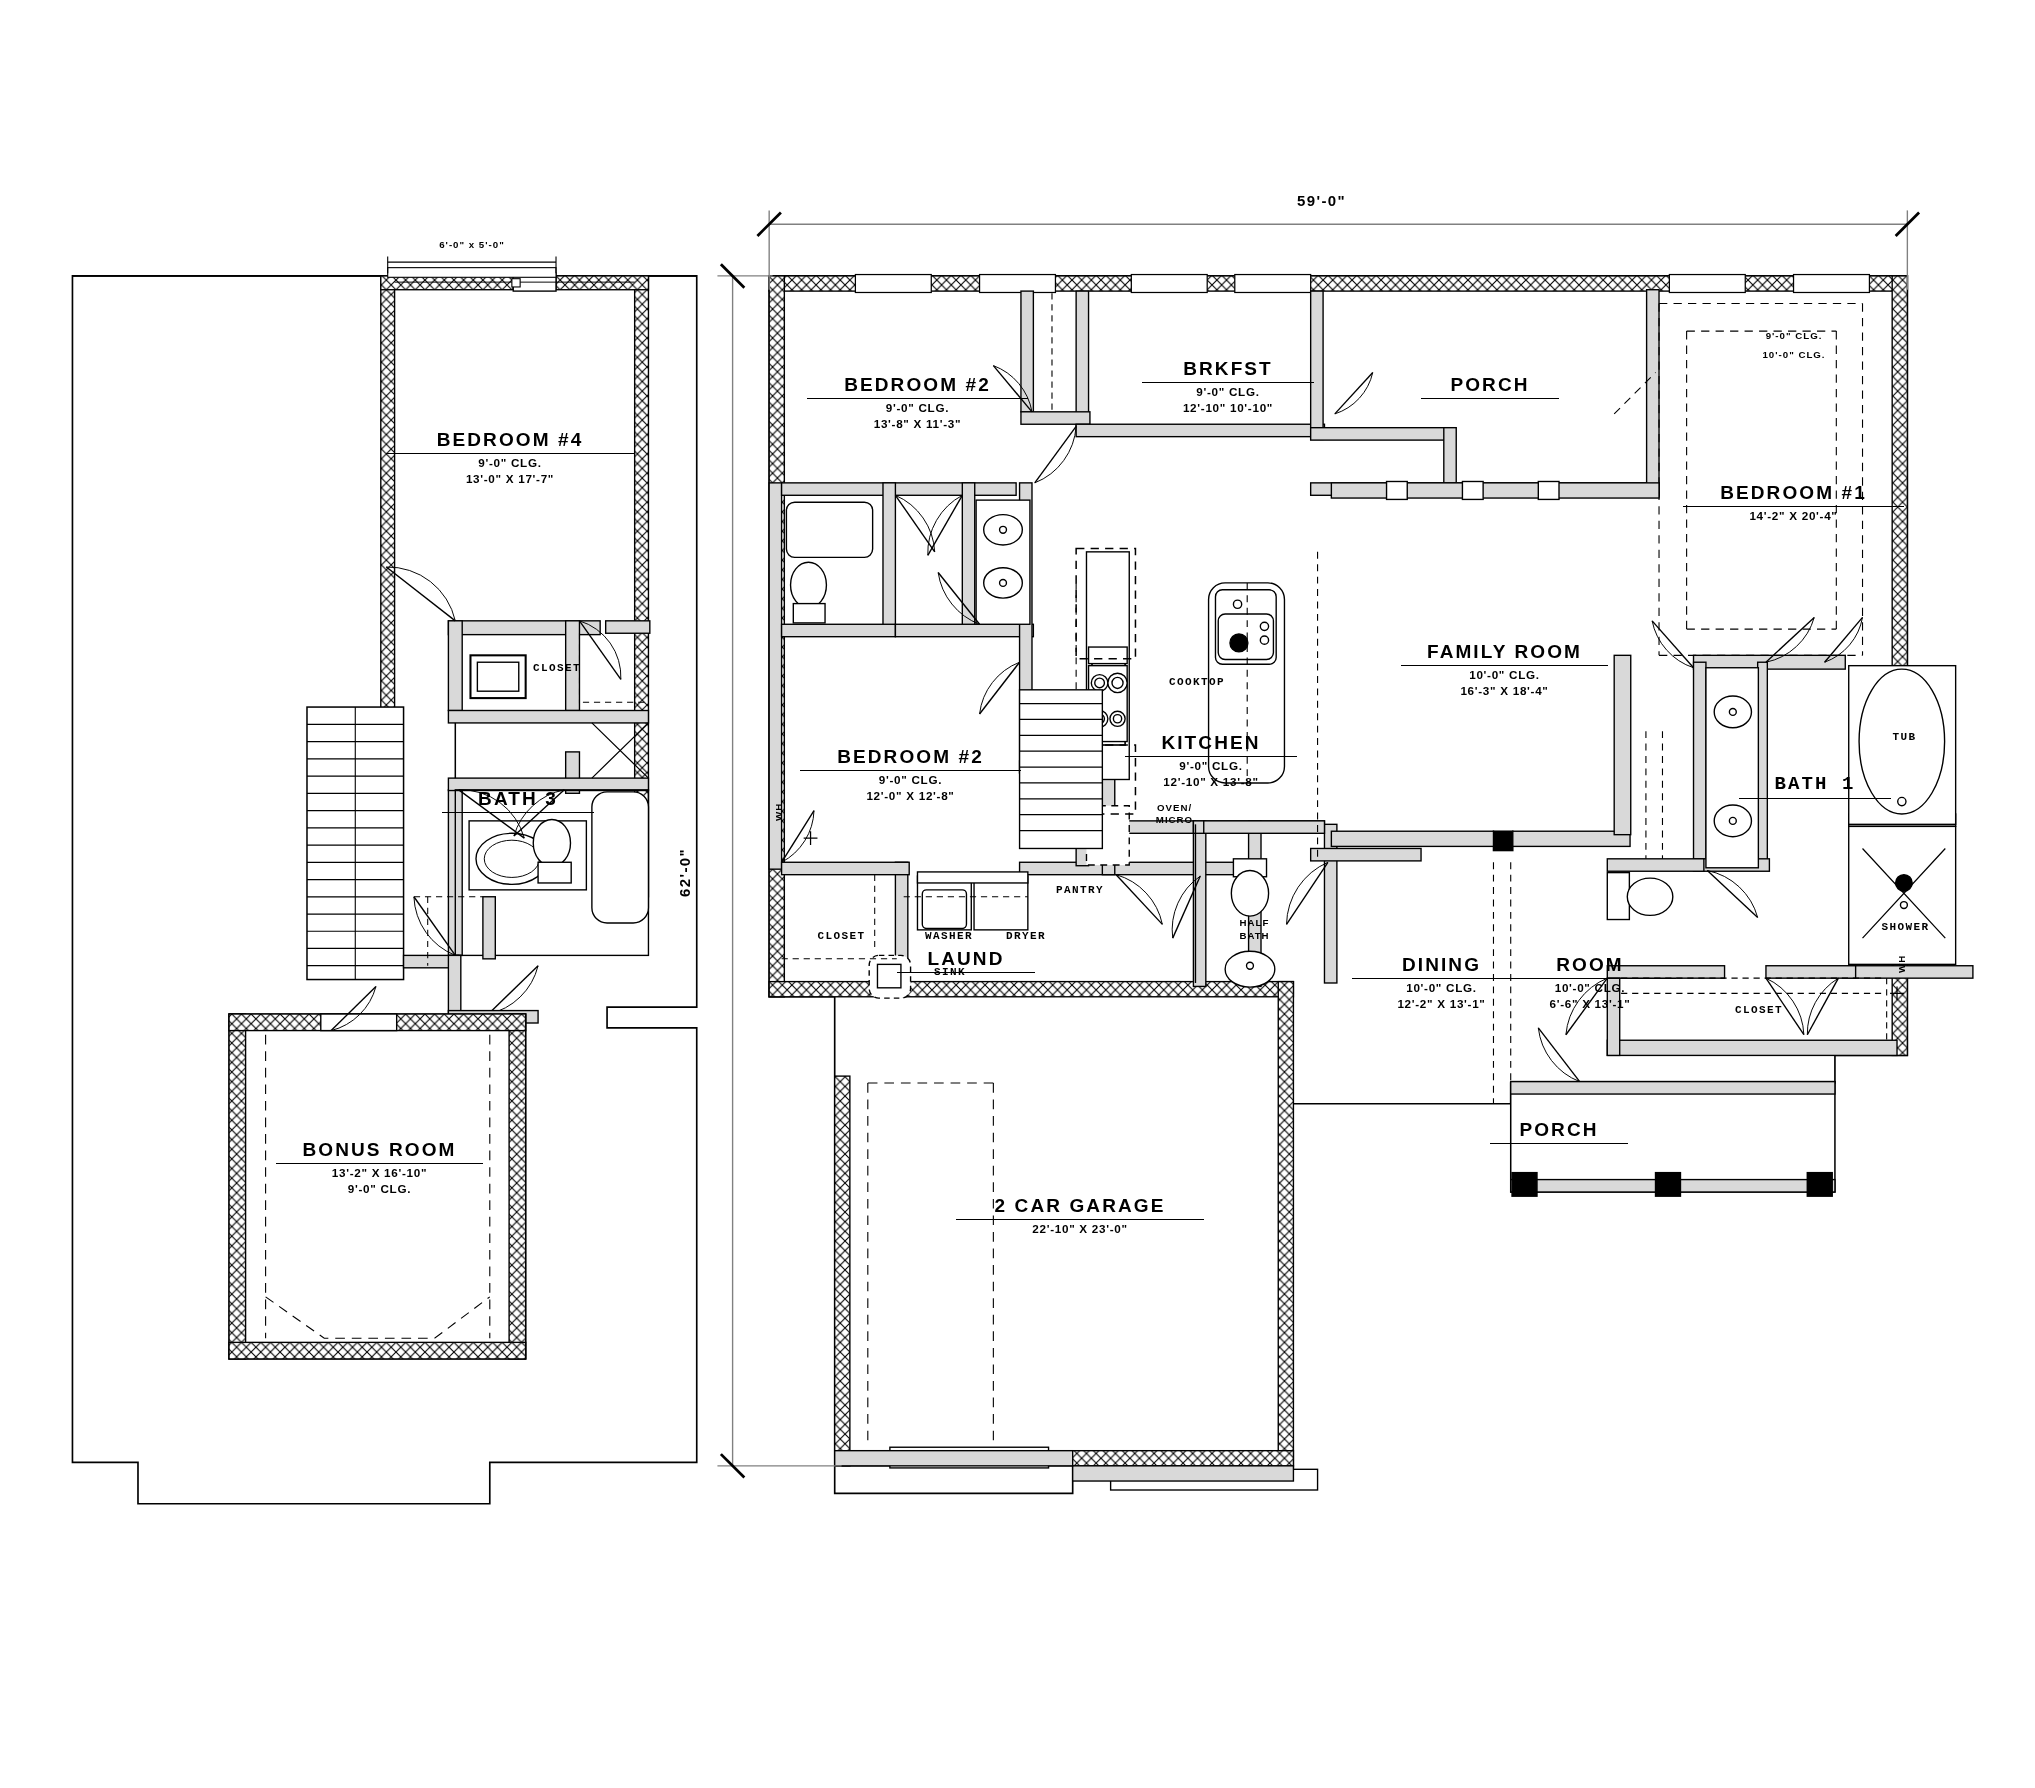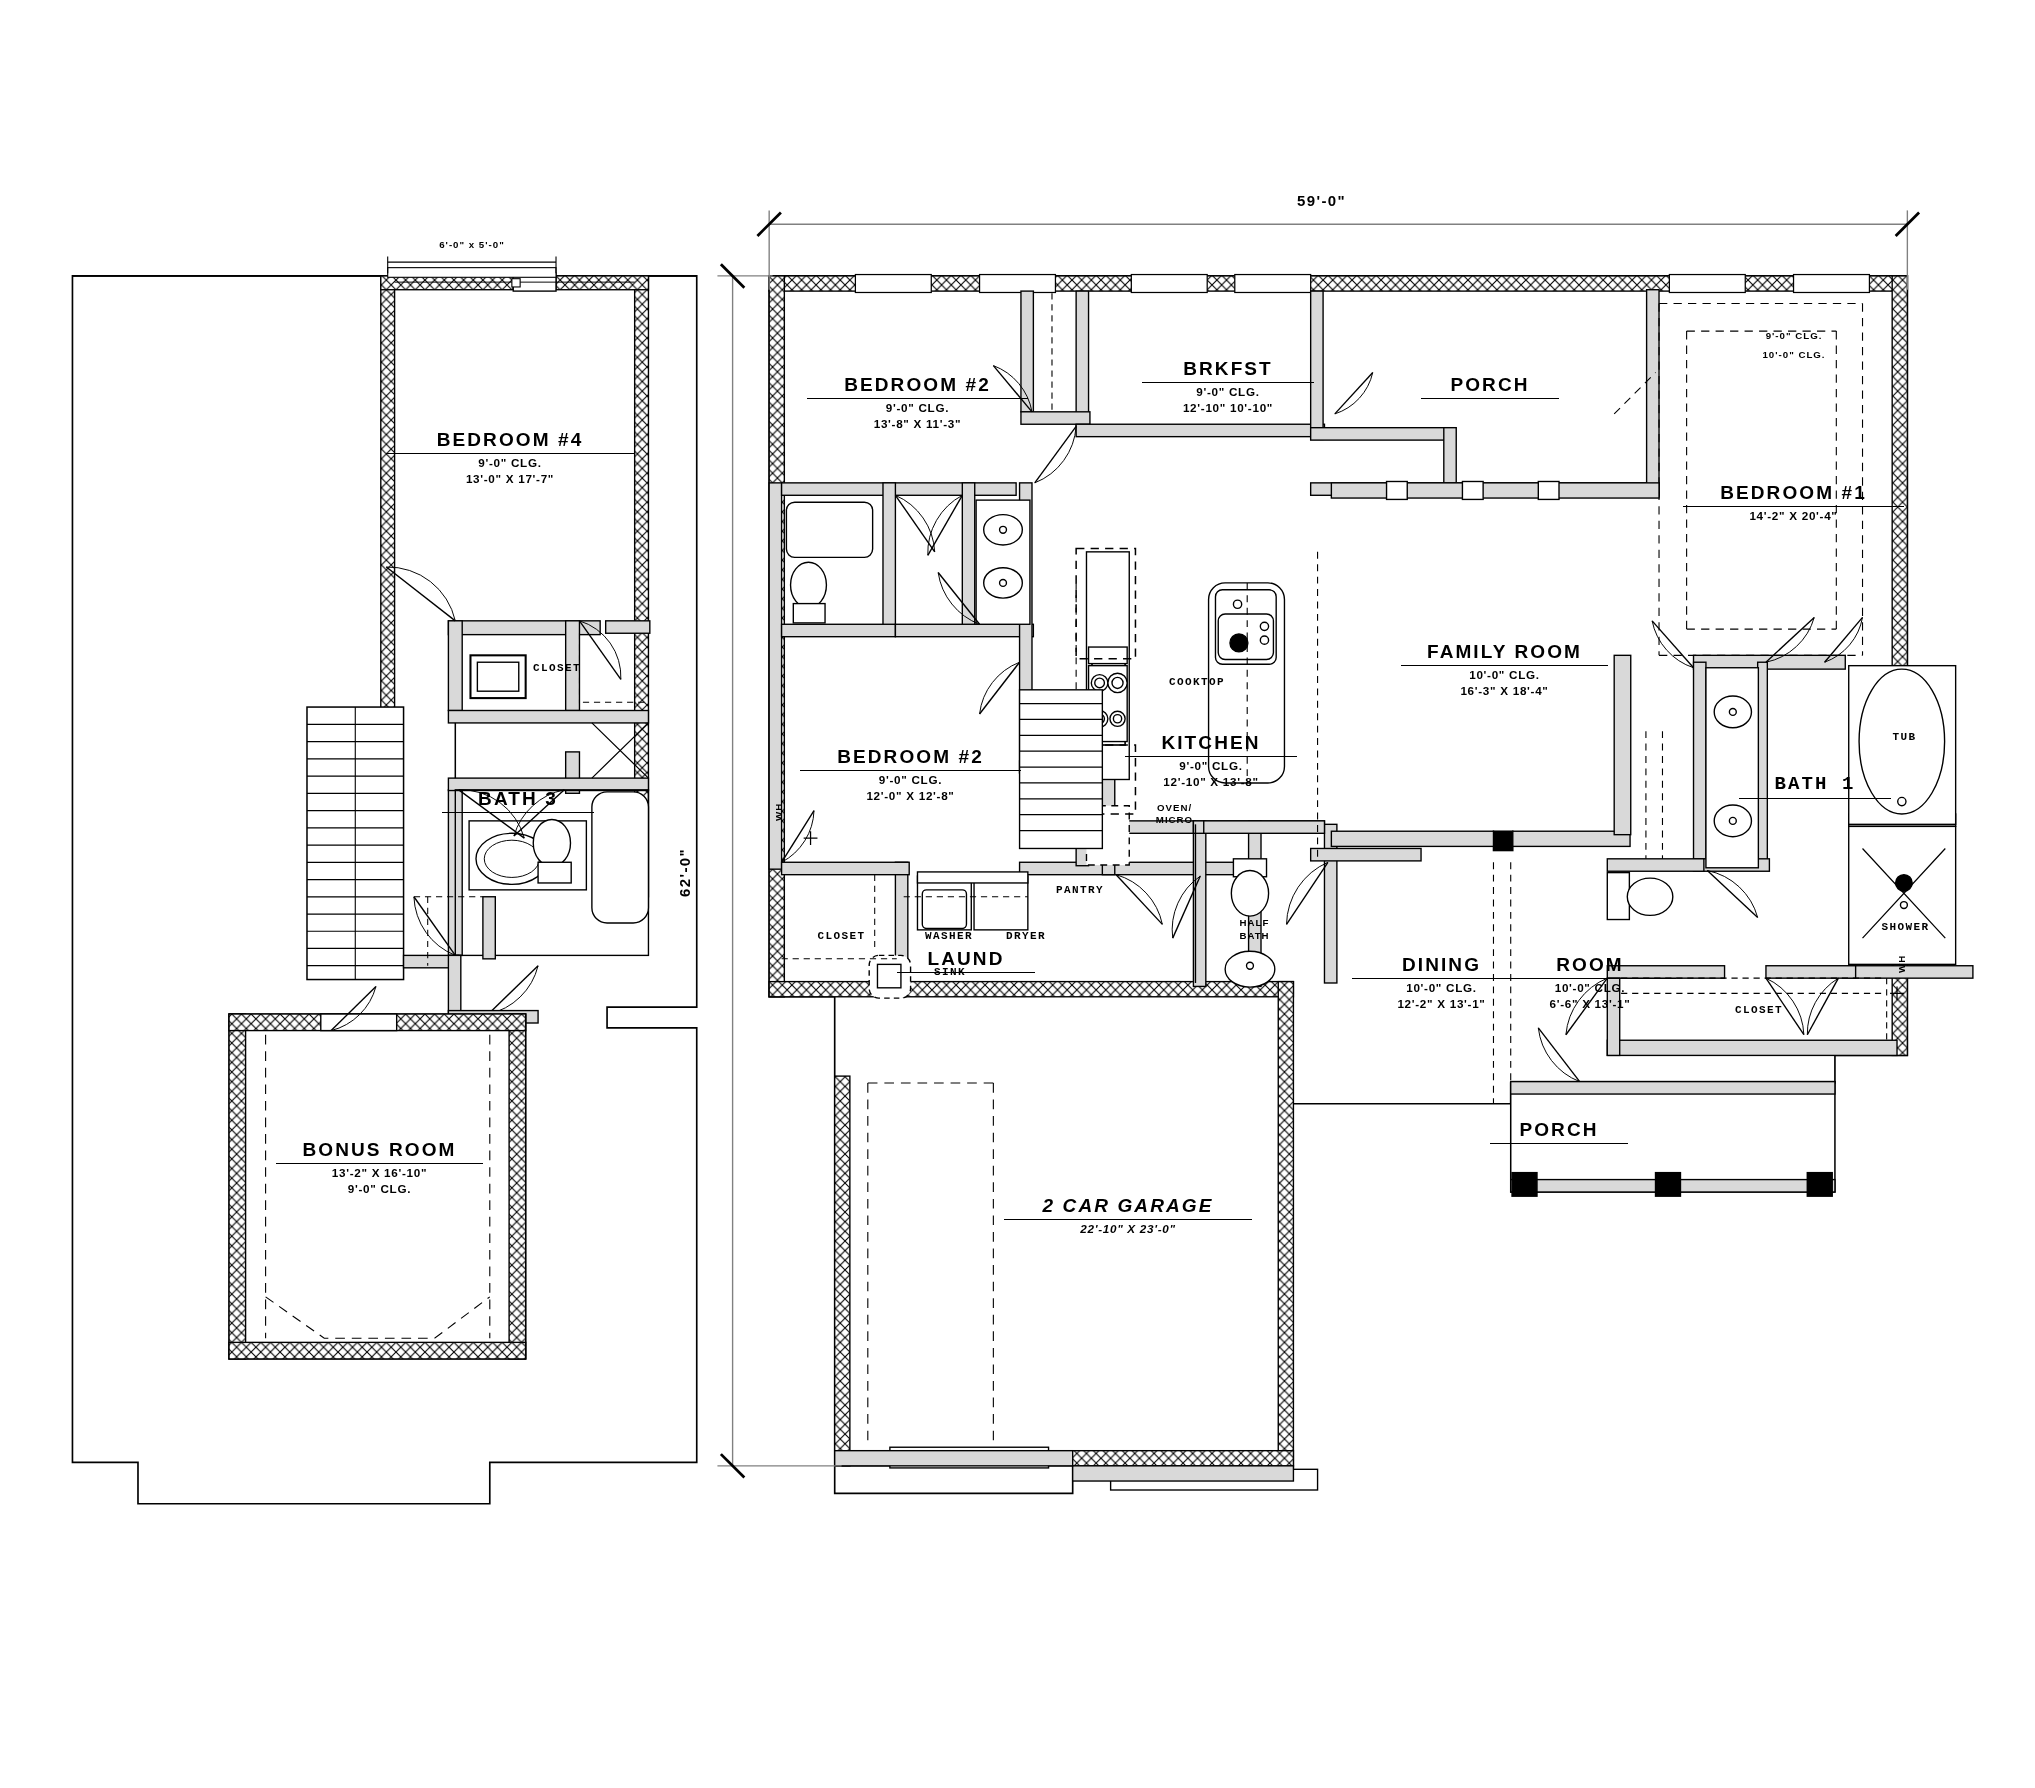--- a/index.html
+++ b/index.html
@@ -591,21 +591,21 @@
 <div class="lbl" style="left:1504px;top:953px;width:172px;">
   <span class="rm">ROOM</span>
   <span class="dim">10'-0" CLG.</span>
   <span class="dim">6'-6" X 13'-1"</span>
 </div>
 
 <div class="lbl" style="left:1490px;top:1118px;width:138px;">
   <span class="rm">PORCH</span>
 </div>
 
-<div class="lbl" style="left:1004px;top:1194px;width:248px;font-style:italic;">
+<div class="lbl" style="left:956px;top:1194px;width:248px;">
   <span class="rm">2 CAR GARAGE</span>
   <span class="dim">22'-10" X 23'-0"</span>
 </div>
 
 <div class="dimtxt" style="left:1297px;top:192px;">
   <span>59'-0"</span>
 </div>
 
 <div class="dimtxt" style="left:676px;top:897px;transform:rotate(-90deg);transform-origin:left top;">
   <span>62'-0"</span>

